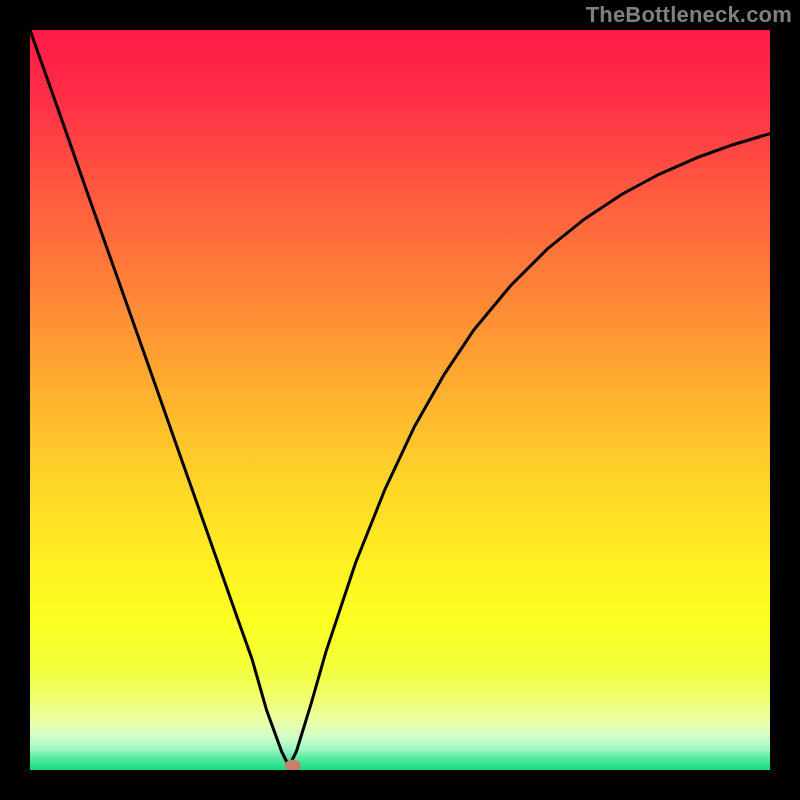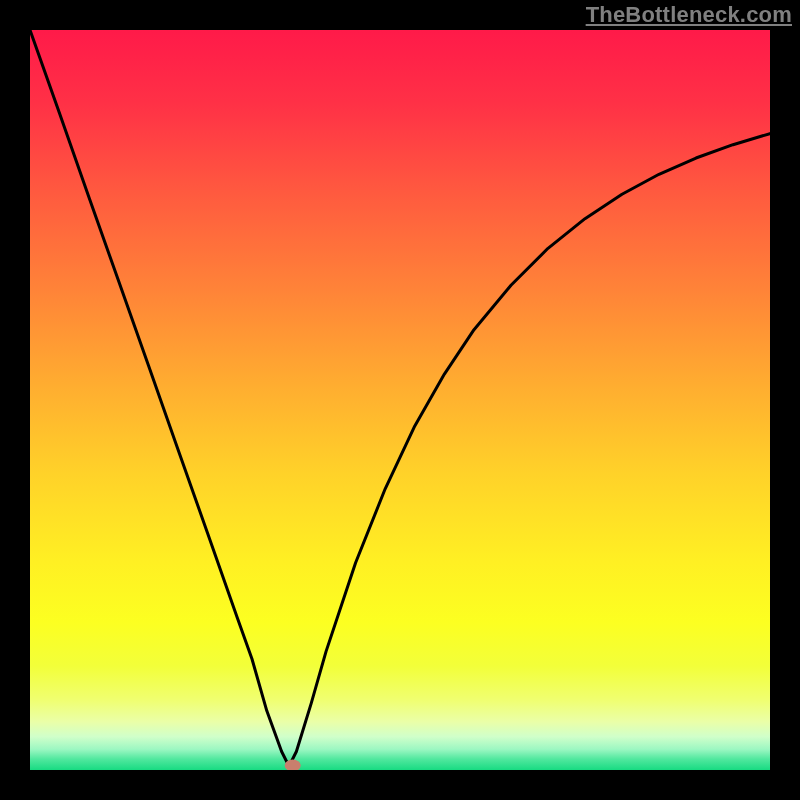--- a/index.html
+++ b/index.html
@@ -20,21 +20,20 @@
   }
   .watermark {
     position: absolute;
     top: 2px;
     right: 8px;
     font-family: Arial, Helvetica, sans-serif;
     font-size: 22px;
     font-weight: 600;
     color: #808080;
     letter-spacing: 0.2px;
-    text-decoration: underline;
   }
   svg.chart {
     position: absolute;
     left: 30px;
     top: 30px;
     width: 740px;
     height: 740px;
     display: block;
   }
 </style>

